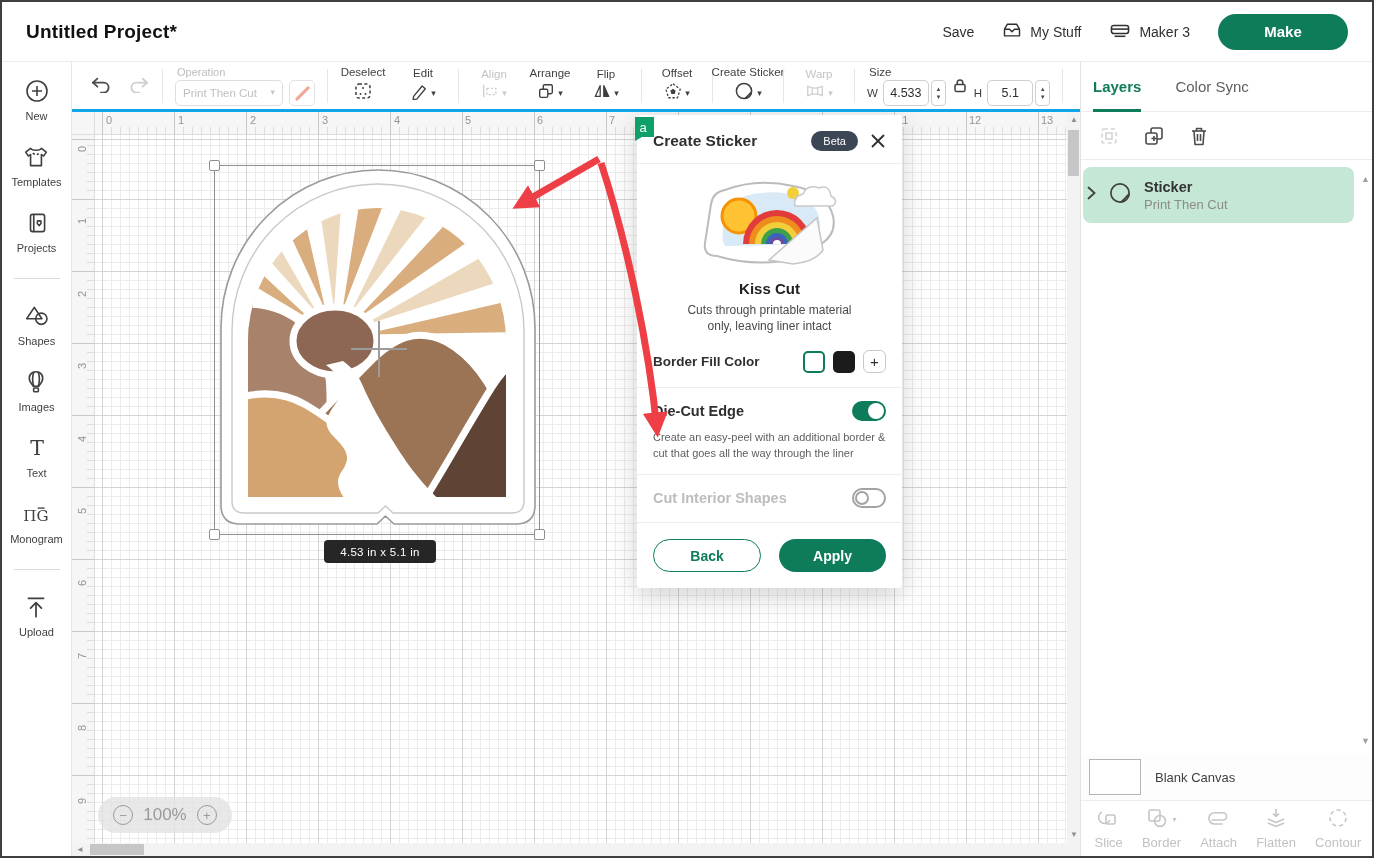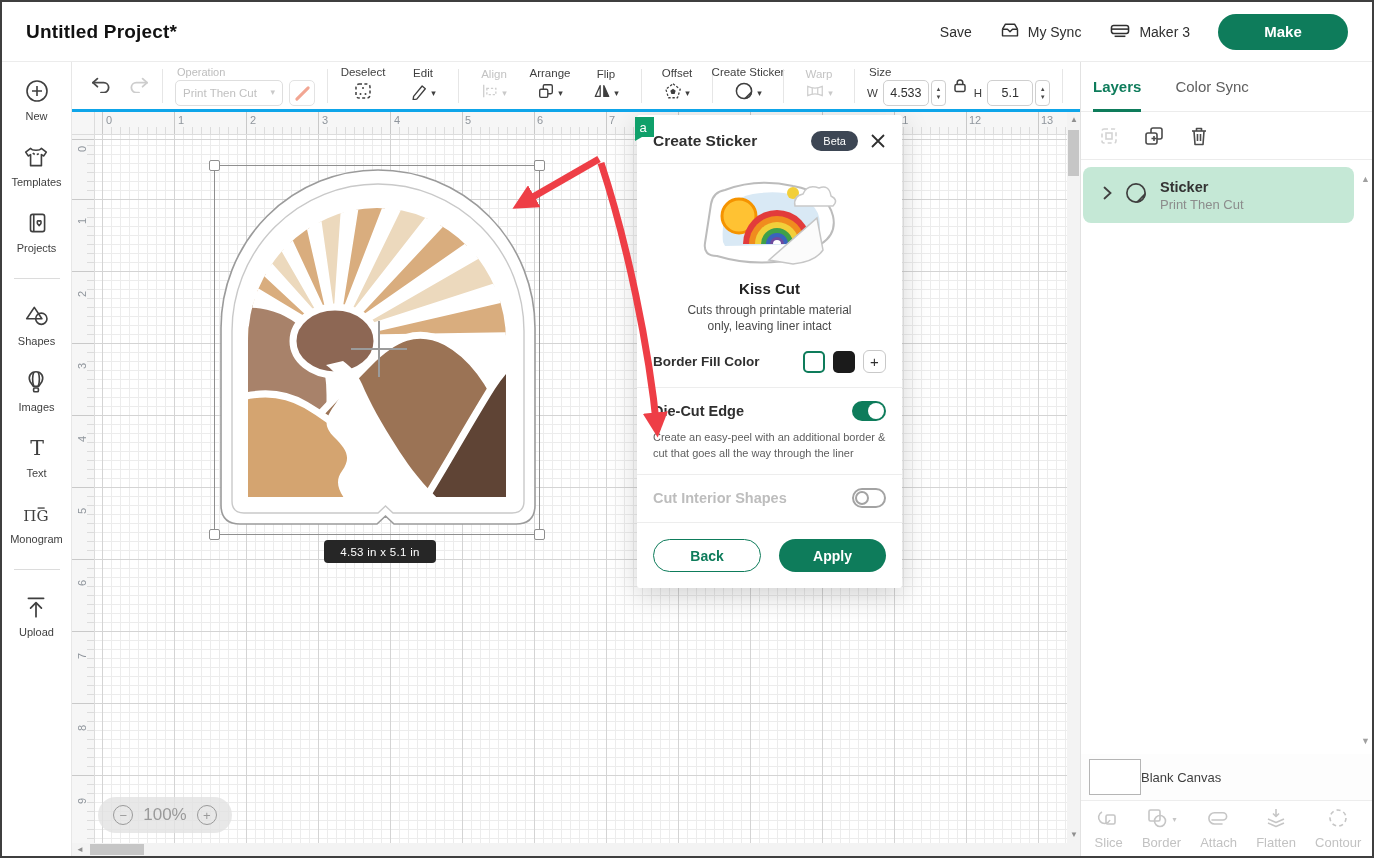--- a/index.html
+++ b/index.html
@@ -119,28 +119,28 @@
   .green-tag svg{display:block}
   .arrows{position:absolute;left:0;top:0;width:100%;height:100%;z-index:40;pointer-events:none}
 
   
   .layers{width:295px;border-left:1px solid #e2e2e2;background:#fff;position:relative;flex:none}
   .tabs{height:50px;border-bottom:1px solid #ececec;display:flex;align-items:center;padding-left:12px;gap:34px}
   .tab{height:50px;display:flex;align-items:center;font-size:15px;color:#5f5f5f;cursor:pointer}
   .tab.active{color:#0e7c5b;font-weight:700;box-shadow:inset 0 -3px #0e7c5b}
   .layer-iconbar{height:48px;border-bottom:1px solid #ececec;display:flex;align-items:center;gap:24px;padding-left:18px}
   .layer-iconbar .ic{cursor:pointer;display:flex}
-  .layer-card{margin:7px 21px 0 2px;height:56px;background:#c5e8d6;border-radius:8px;display:flex;align-items:center;padding-left:20px;gap:12px;cursor:pointer}
+  .layer-card{margin:7px 21px 0 2px;height:56px;background:#c5e8d6;border-radius:8px;display:flex;align-items:center;padding-left:4px;gap:12px;cursor:pointer}
   .layer-texts{display:flex;flex-direction:column;gap:2px}
   .layer-name{font-size:14.5px;font-weight:700;color:#333}
   .layer-op{font-size:13px;color:#8c8c8c}
   .list-arrow{position:absolute;right:5px;font-size:9px;color:#a0a0a0}
   .blank-row{position:absolute;left:0;right:0;bottom:56px;height:46px;display:flex;align-items:center;padding-left:8px;background:#fdfdfd}
   .blank-thumb{width:52px;height:36px;border:1px solid #b5b5b5;background:#fff}
-  .blank-label{font-size:13px;color:#3f3f3f;}
+  .blank-label{font-size:13px;color:#3f3f3f;margin-left:14px}
   .bottom-bar{position:absolute;left:0;right:0;bottom:0;height:56px;border-top:1px solid #ededed;display:flex;align-items:center;justify-content:space-around;padding:0 4px;background:#fff}
   .action{display:flex;flex-direction:column;align-items:center;gap:3px;cursor:pointer}
   .action span{font-size:13px;color:#c2c2c2}
   .action .iconrow{display:flex;align-items:center;gap:2px}
 </style>
 </head>
 <body>
 
 <div class="window">
 
@@ -149,21 +149,21 @@
     <div class="header-right">
       <div class="hbtn">
           <span>Save</span>
         </div>
       <div class="hbtn">
         <span class="icon"><svg width="20" height="18" viewBox="0 0 24 20" fill="none" stroke="#2f2f2f" stroke-width="1.7" stroke-linejoin="round">
               <path d="M3 9 V17 H21 V9"></path>
               <path d="M3 9 L6.5 3 H17.5 L21 9"></path>
               <path d="M3 9 H9 L12 12 L15 9 H21"></path>
             </svg></span>
-        <span>My Sync</span>
+        <span>My Stuff</span>
       </div>
       <div class="hbtn">
         <span class="icon"><svg width="22" height="18" viewBox="0 0 24 20" fill="none" stroke="#2f2f2f" stroke-width="1.7" stroke-linejoin="round">
               <rect x="2.5" y="5" width="19" height="9" rx="2.5"></rect>
               <path d="M2.5 9 H21.5"></path>
               <path d="M6 17 H18"></path>
             </svg></span>
         <span>Maker 3</span>
       </div>
       <button class="make-btn">Make</button>

